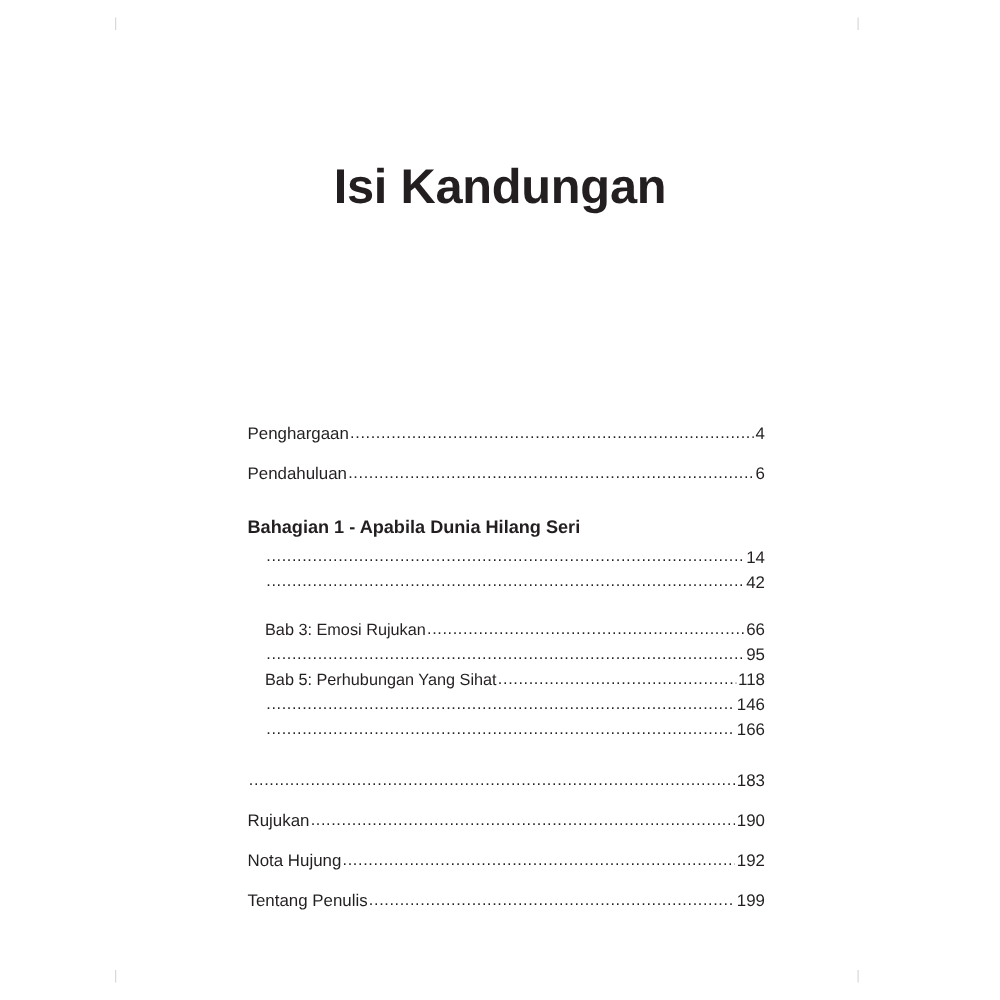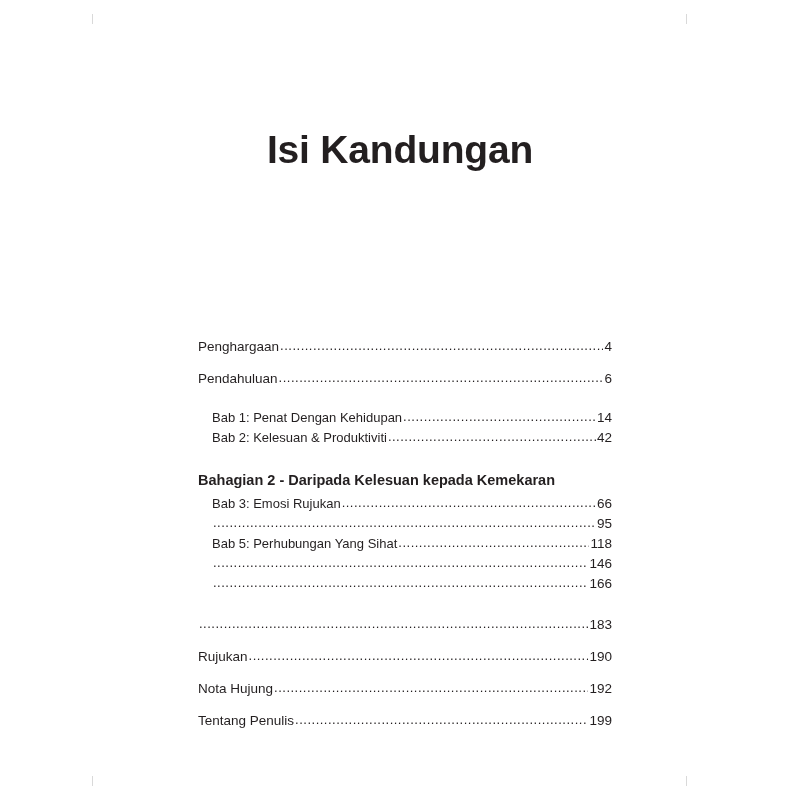--- a/index.html
+++ b/index.html
@@ -118,34 +118,32 @@
         <span class="dots">......................................................................................................................................................</span>
         <span class="page-num">4</span>
       </div>
       <div class="spacer-sm"></div>
       <div class="toc-row entry">
         <span class="label">Pendahuluan</span>
         <span class="dots">......................................................................................................................................................</span>
         <span class="page-num"> 6</span>
       </div>
       <div class="spacer-md"></div>
+      <div class="toc-row section">
+        <span class="label">Bahagian 1 - Apabila Dunia Hilang Seri</span>
+      </div>
       <div class="toc-row chapter">
-        <span class="label">Bab 1: Penat Dengan Kehidupan</span>
         <span class="dots">......................................................................................................................................................</span>
         <span class="page-num">14</span>
       </div>
       <div class="toc-row chapter">
-        <span class="label">Bab 2: Kelesuan &amp; Produktiviti</span>
         <span class="dots">......................................................................................................................................................</span>
         <span class="page-num">42</span>
       </div>
       <div class="spacer-md"></div>
-      <div class="toc-row section">
-        <span class="label">Bahagian 2 - Daripada Kelesuan kepada Kemekaran</span>
-      </div>
       <div class="toc-row chapter">
         <span class="label">Bab 3: Emosi Rujukan</span>
         <span class="dots">......................................................................................................................................................</span>
         <span class="page-num">66</span>
       </div>
       <div class="toc-row chapter">
         <span class="dots">......................................................................................................................................................</span>
         <span class="page-num">95</span>
       </div>
       <div class="toc-row chapter">

